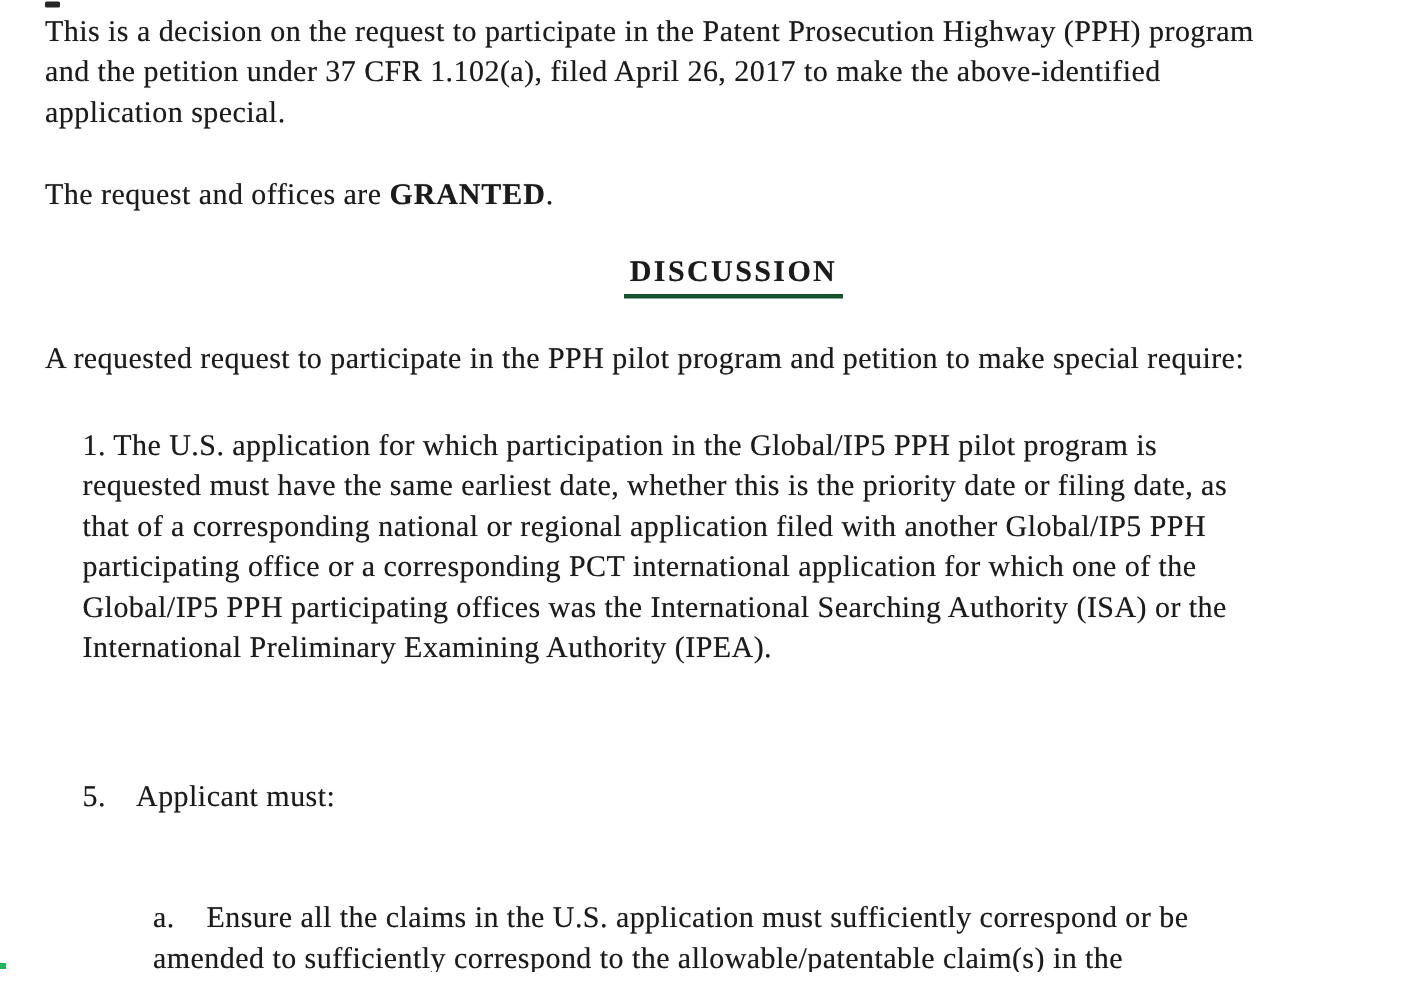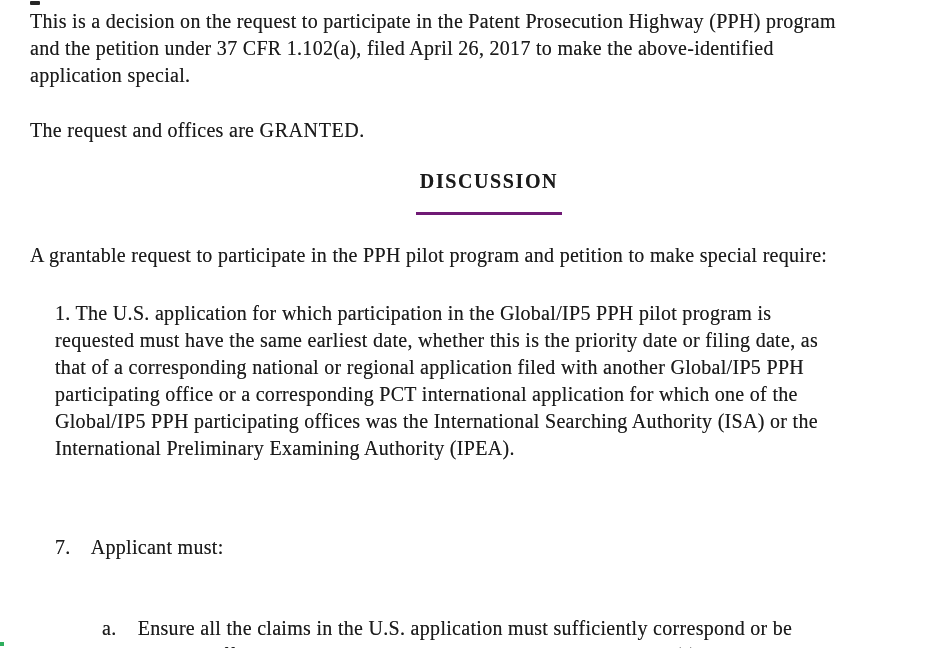--- a/index.html
+++ b/index.html
@@ -34,29 +34,29 @@
   .heading {
     margin: 24px 0 0 0;
     text-align: center;
     font-size: 20px;
     font-weight: bold;
     line-height: 27px;
     letter-spacing: 1.6px;
   }
   .heading-text {
     display: inline-block;
-    border-bottom: 3px solid #701a75;
-    padding: 0 4px 17px 4px;
+    border-bottom: 3px solid #14532d;
+    padding: 0 4px 1px 4px;
     margin-left: 20px;
   }
   .p3 { margin-top: 27px; }
   .item1 { margin-top: 31px; margin-left: 25px; }
   .item2 { margin-top: 18px; margin-left: 25px; }
   .sub-list { margin-left: 47px; }
-  .bold { font-weight: normal; letter-spacing: 0.6px; }
+  .bold { font-weight: bold; letter-spacing: 0.6px; }
   .artifact-top {
     position: absolute;
     left: 30px; top: 1px;
     width: 10px; height: 4px;
     background: #262626;
     border-radius: 1px;
   }
   .artifact-bottom {
     position: absolute;
     left: 0px; bottom: 2px;
@@ -73,30 +73,30 @@
   <div class="artifact-bottom"></div>
 
   <p class="para p1">This is a decision on the request to participate in the Patent Prosecution Highway (PPH) program
 and the petition under 37 CFR 1.102(a), filed April 26, 2017 to make the above-identified
 application special.</p>
 
   <p class="para p2"><span>The request and offices are </span><span class="bold">GRANTED</span><span>.</span></p>
 
   <h1 class="heading"><span class="heading-text">DISCUSSION</span></h1>
 
-  <p class="para p3">A grantable request to participate in the PPH pilot program and petition to make special require:</p>
+  <p class="para p3">A requested request to participate in the PPH pilot program and petition to make special require:</p>
 
   <div class="list-item item1">1. The U.S. application for which participation in the Global/IP5 PPH pilot program is
 requested must have the same earliest date, whether this is the priority date or filing date, as
 that of a corresponding national or regional application filed with another Global/IP5 PPH
 participating office or a corresponding PCT international application for which one of the
 Global/IP5 PPH participating offices was the International Searching Authority (ISA) or the
 International Preliminary Examining Authority (IPEA).</div>
 
   <div class="list-item item2">
-    <div class="item-line">7.    Applicant must:</div>
+    <div class="item-line">5.    Applicant must:</div>
     <div class="sub-list">a.    Ensure all the claims in the U.S. application must sufficiently correspond or be
 amended to sufficiently correspond to the allowable/patentable claim(s) in the
 corresponding Office of Earlier Examination (OEE) application and
 b.    Submit a claims correspondence table in English;</div>
   </div>
 
 </div>
 
 </body></html>

